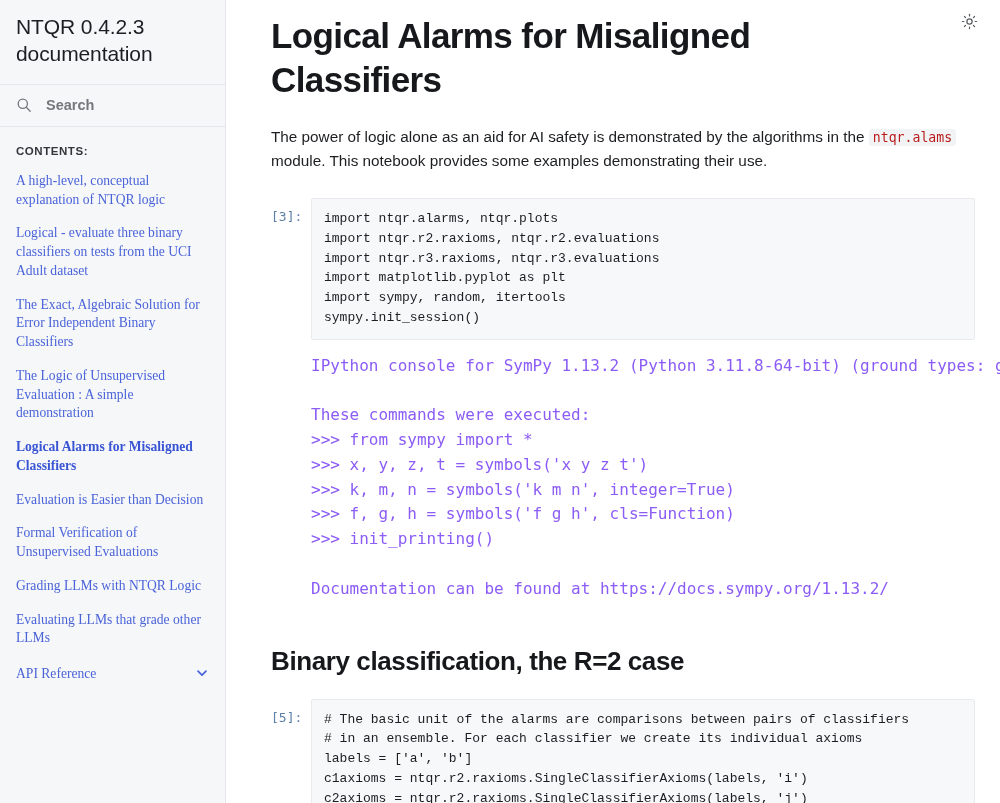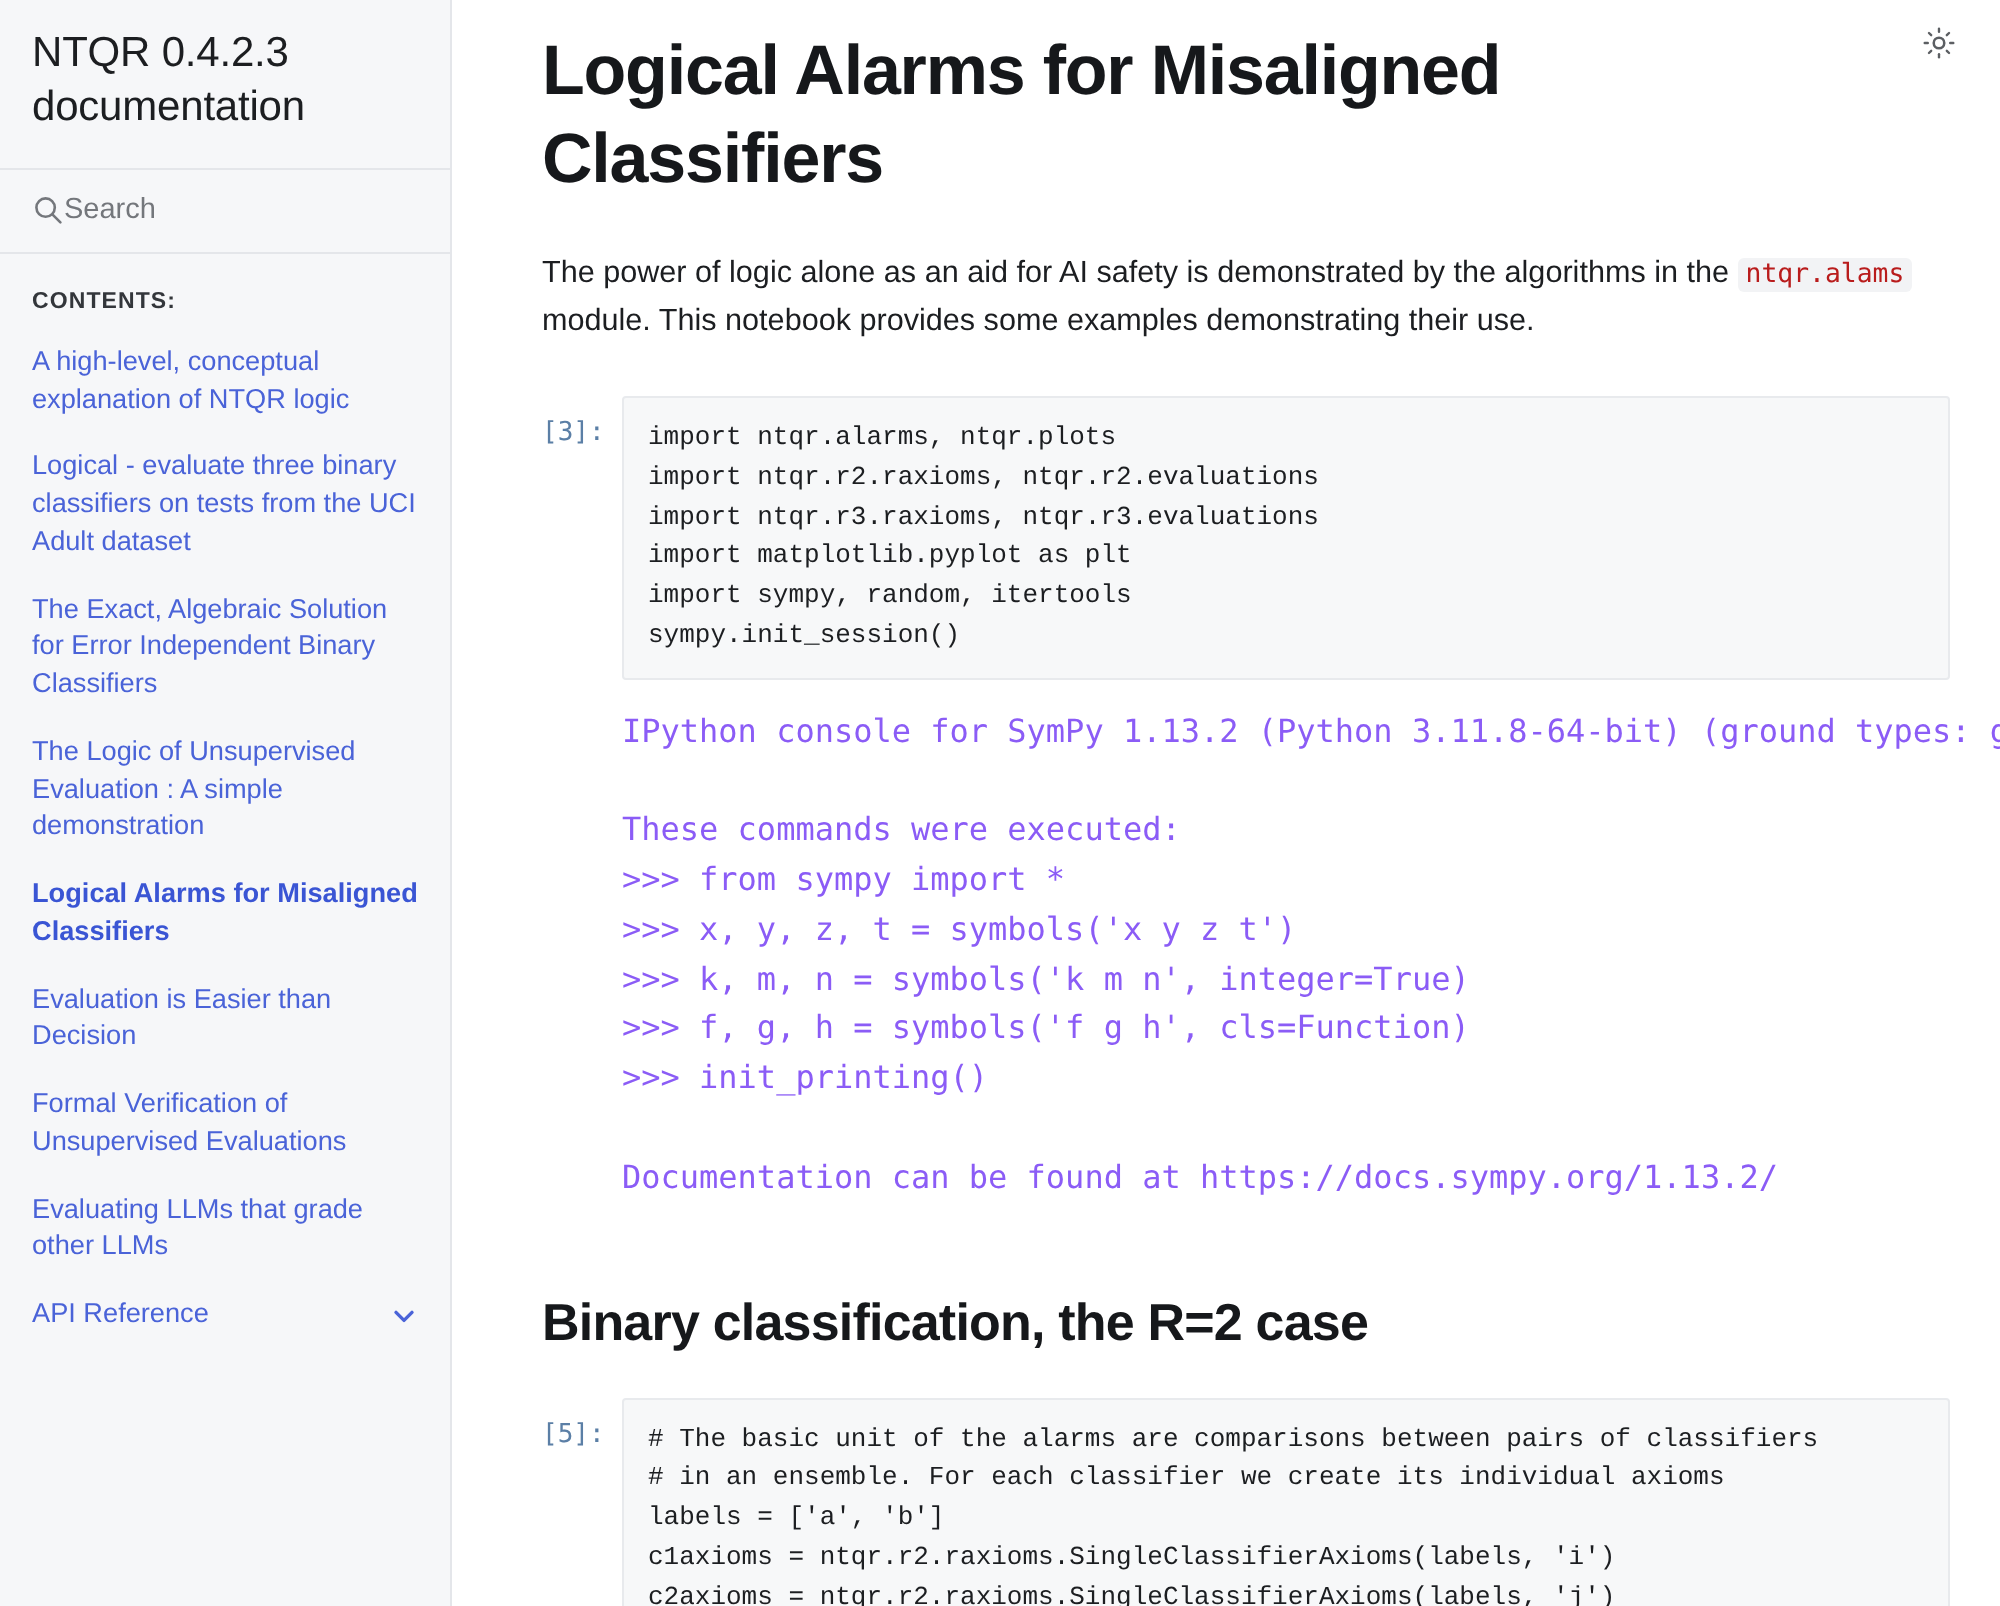--- a/index.html
+++ b/index.html
@@ -42,49 +42,51 @@
     font-size: 21px;
     line-height: 1.28;
     color: #1c1e21;
     font-weight: 400;
     letter-spacing: -0.1px;
   }
 
   .search-row {
     display: flex;
     align-items: center;
-    gap: 0;
+    gap: 14px;
     padding: 12px 16px 13px 16px;
     border-bottom: 1px solid #e4e6ea;
     cursor: text;
+    font-weight: bold;
   }
   .search-icon { display: block; width: 16px; height: 16px; flex: 0 0 16px; }
   .search-placeholder {
     font-size: 14.5px;
     color: #74777c;
   }
 
   .nav {
     padding: 18px 16px 10px 16px;
     overflow: hidden;
   }
   .contents-label {
     font-size: 11.5px;
     font-weight: bold;
     letter-spacing: 0.55px;
     color: #33363b;
     margin-bottom: 15px;
   }
   .nav-item {
     display: flex;
-    align-items: flex-start;
+    align-items: flex-end;
     justify-content: space-between;
     gap: 6px;
     margin-bottom: 15px;
     cursor: pointer;
+    font-family: Liberation Serif, serif;
   }
   .nav-item:last-child { margin-bottom: 0; }
   .nav-label {
     font-size: 13.6px;
     line-height: 1.38;
     color: #4a63d8;
   }
   .nav-item.current .nav-label {
     font-weight: bold;
     color: #3a55d4;
@@ -248,20 +250,23 @@
       </div>
 
       <div class="nav-item">
         <span class="nav-label">Evaluation is Easier than Decision</span>
       </div>
 
       <div class="nav-item">
         <span class="nav-label">Formal Verification of Unsupervised Evaluations</span>
       </div>
 
+      <div class="nav-item">
+        <span class="nav-label">Grading LLMs with NTQR Logic</span>
+      </div>
 
       <div class="nav-item">
         <span class="nav-label">Evaluating LLMs that grade other LLMs</span>
       </div>
 
       <div class="nav-item">
         <span class="nav-label">API Reference</span>
         <span>
           <svg class="chevron-icon" viewBox="0 0 14 14" fill="none" xmlns="http://www.w3.org/2000/svg">
             <path d="M3 5.2 L7 9.2 L11 5.2" stroke="#4a63d8" stroke-width="1.7" stroke-linecap="round" stroke-linejoin="round"></path>

